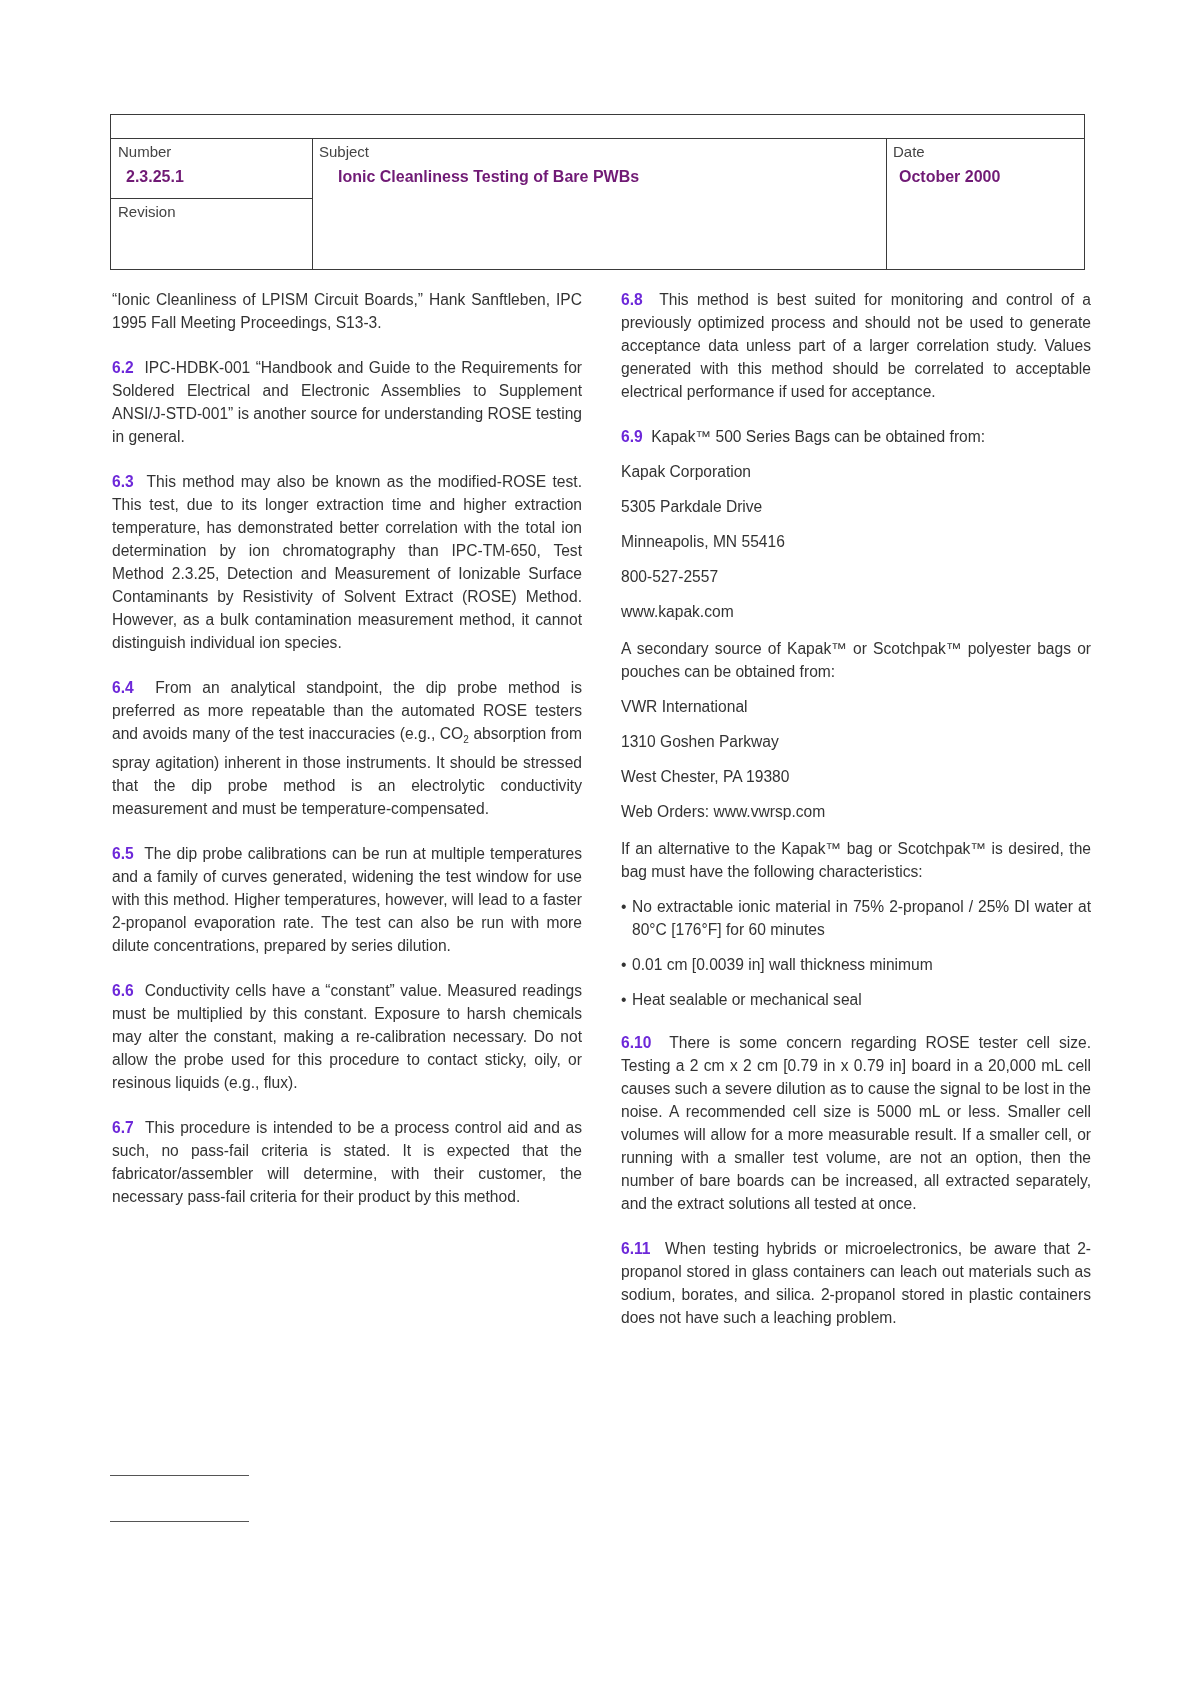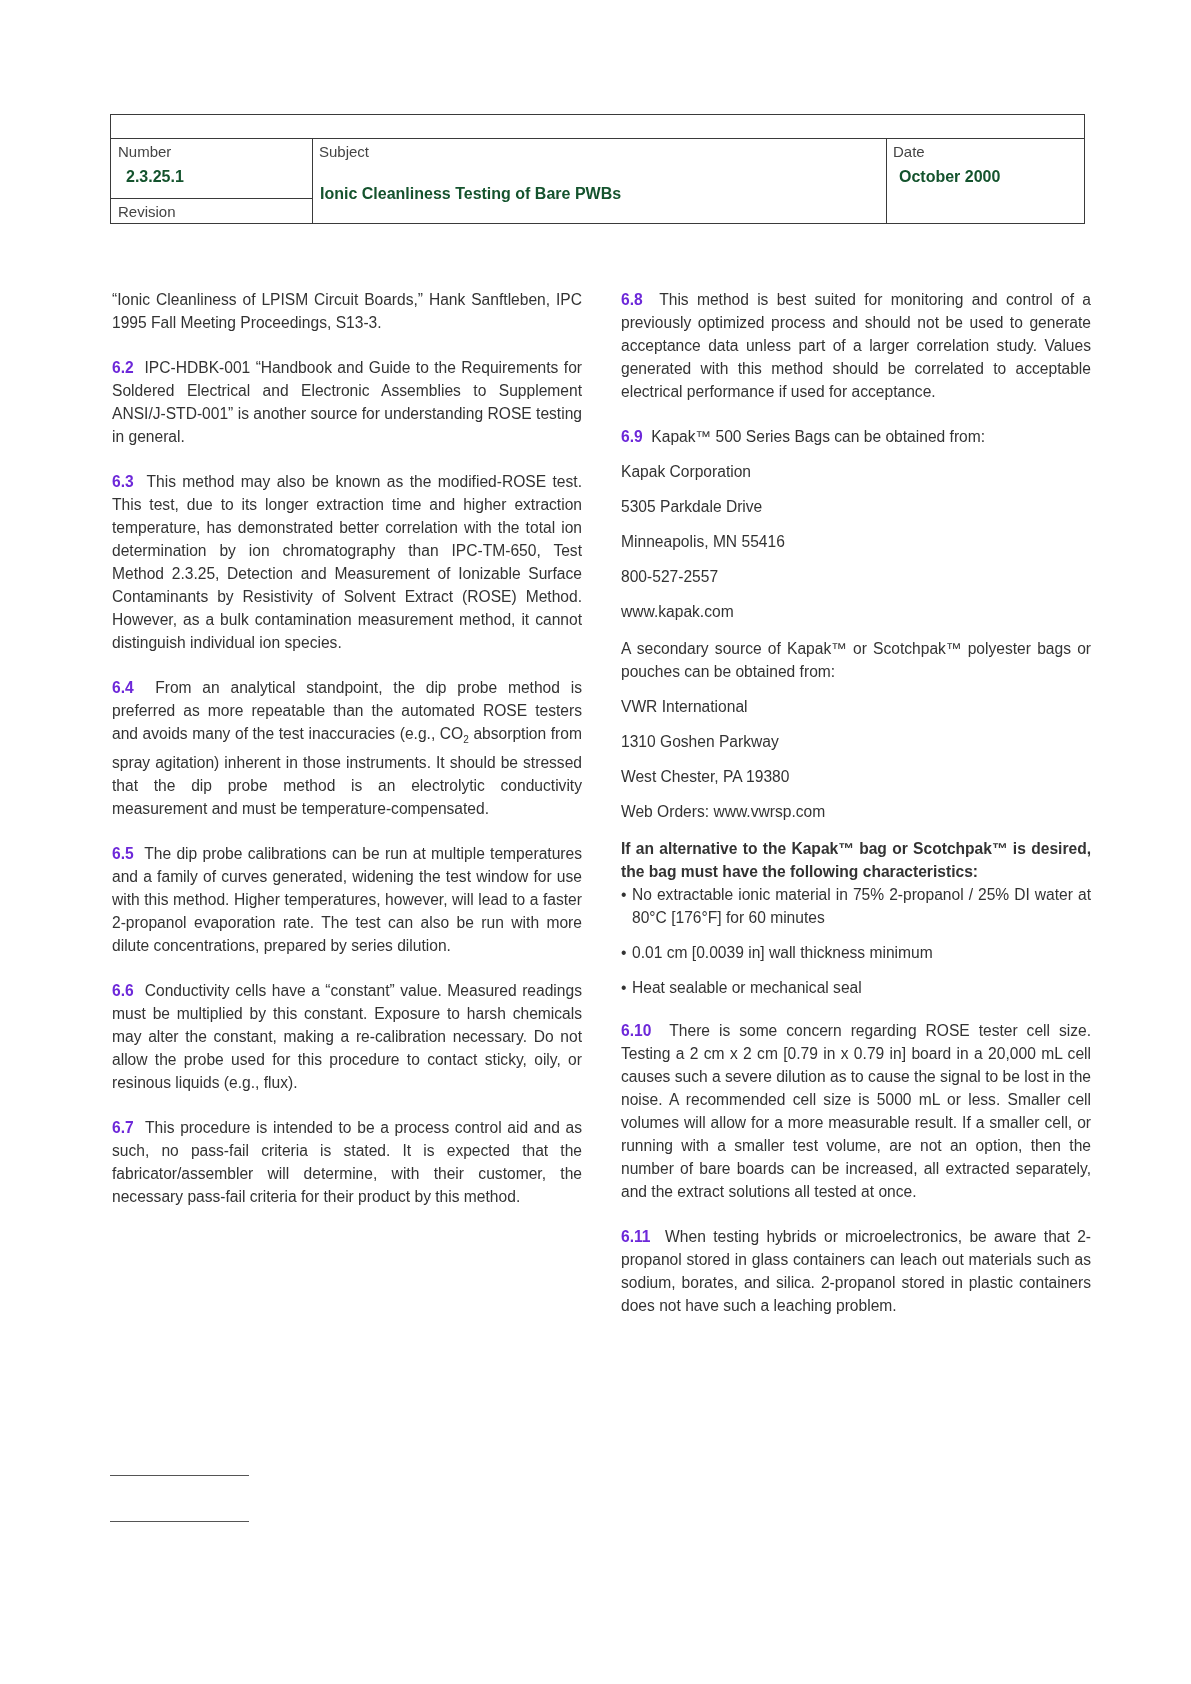--- a/index.html
+++ b/index.html
@@ -2,31 +2,31 @@
 <html><head>
 <meta charset="utf-8">
 <style>
   html, body { margin: 0; padding: 0; }
   body {
     width: 1191px; height: 1684px; background: #ffffff; position: relative;
     font-family: "Liberation Sans", sans-serif; color: #2a2a2a;
     overflow: hidden;
   }
   .header-table {
-    position: absolute; left: 110px; top: 114px; width: 975px; height: 110px;
+    position: absolute; left: 110px; top: 114px; width: 975px; height: 156px;
     border: 1.5px solid #3a3a3a; box-sizing: border-box;
   }
   .header-top { position: absolute; left: 0; top: 0; right: 0; height: 23px; border-bottom: 1.5px solid #3a3a3a; }
   .col-number { position: absolute; left: 0; top: 23px; width: 201px; bottom: 0; border-right: 1.5px solid #3a3a3a; }
   .number-cell { position: absolute; left: 0; top: 0; right: 0; height: 60px; border-bottom: 1.5px solid #3a3a3a; }
   .col-subject { position: absolute; left: 201px; top: 23px; width: 574px; bottom: 0; border-right: 1.5px solid #3a3a3a; }
   .col-date { position: absolute; left: 775px; top: 23px; right: 0; bottom: 0; }
   .cell-label { position: absolute; left: 7px; top: 5px; font-size: 15px; color: #444; font-weight: normal; }
-  .cell-value { position: absolute; left: 15px; top: 30px; font-size: 16px; font-weight: bold; color: #14532d; }
-  .col-subject .cell-value { left: 8px; margin-top: 17px; }
+  .cell-value { position: absolute; left: 15px; top: 30px; font-size: 16px; font-weight: bold; color: #701a75; }
+  .col-subject .cell-value { left: 26px; }
   .col-date .cell-value { left: 13px; text-align: right; }
 
   .column { position: absolute; top: 288px; width: 470px; font-size: 15.6px; line-height: 23px; color: #333; }
   .col-left { left: 112px; }
   .col-right { left: 621px; }
   .para { margin: 0 0 22px 0; text-align: justify; hyphens: manual; }
   .para b { color: #6d28d9; }
   .line { display: block; margin-top: 12px; }
   .bullets { list-style: none; padding: 0; margin: 0 0 20px 0; }
   .bullets li { position: relative; padding-left: 11px; margin-bottom: 12px; text-align: justify; }
@@ -101,21 +101,21 @@
   </p>
 
   <p class="para" style="margin-bottom:14px;">
     <span>A secondary source of Kapak™ or Scotchpak™ polyester bags or pouches can be obtained from:</span>
     <span class="line">VWR International</span>
     <span class="line">1310 Goshen Parkway</span>
     <span class="line">West Chester, PA 19380</span>
     <span class="line">Web Orders: www.vwrsp.com</span>
   </p>
 
-  <p class="para" style="margin-bottom:0;font-weight:bold;">If an alternative to the Kapak™ bag or Scotchpak™ is desired, the bag must have the following characteristics:</p>
+  <p class="para" style="margin-bottom:12px;">If an alternative to the Kapak™ bag or Scotchpak™ is desired, the bag must have the following characteristics:</p>
   <ul class="bullets">
     <li>No extractable ionic material in 75% 2-propanol / 25% DI water at 80°C [176°F] for 60 minutes</li>
     <li>0.01 cm [0.0039 in] wall thickness minimum</li>
     <li>Heat sealable or mechanical seal</li>
   </ul>
 
   <p class="para">
     <b>6.10</b>&nbsp;&nbsp;<span>There is some concern regarding ROSE tester cell size. Testing a 2 cm x 2 cm [0.79 in x 0.79 in] board in a 20,000 mL cell causes such a severe dilution as to cause the signal to be lost in the noise. A recommended cell size is 5000 mL or less. Smaller cell volumes will allow for a more measurable result. If a smaller cell, or running with a smaller test volume, are not an option, then the number of bare boards can be increased, all extracted separately, and the extract solutions all tested at once.</span>
   </p>
 

